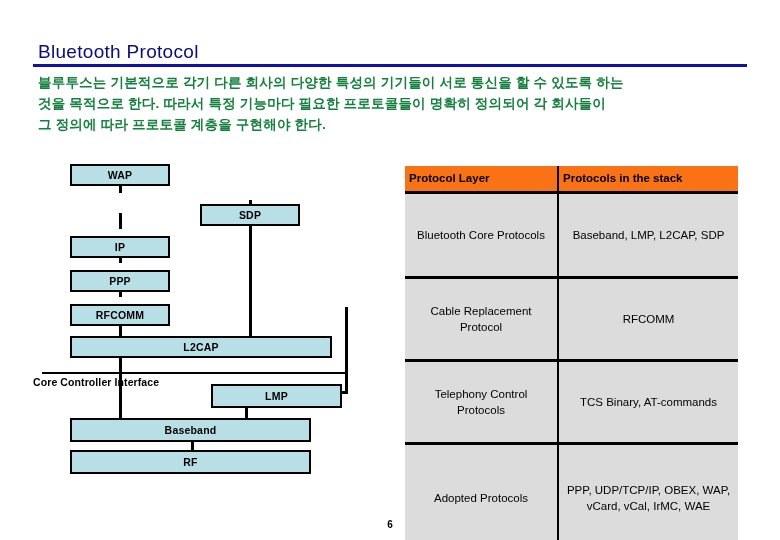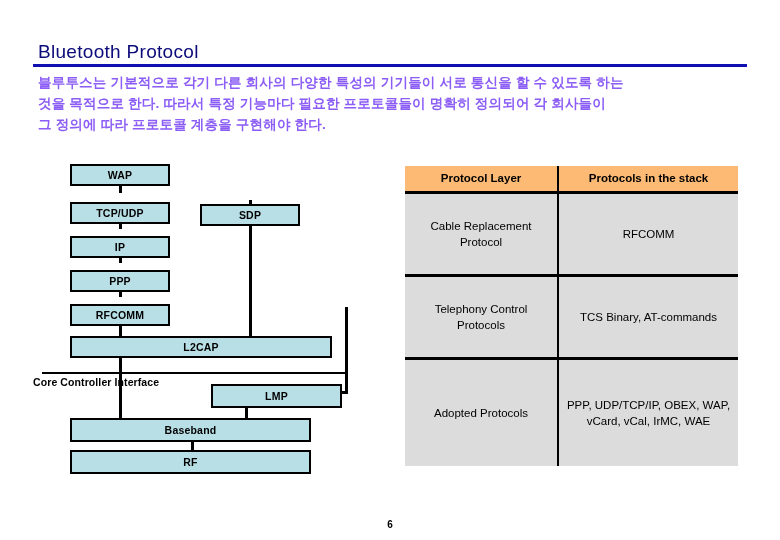--- a/index.html
+++ b/index.html
@@ -43,21 +43,21 @@
 
   
   #body-text {
     position: absolute;
     left: 38px;
     top: 56px;
     width: 710px;
     font-size: 13.5px;
     font-weight: bold;
     line-height: 21px;
-    color: #8b5cf6;
+    color: #15803d;
     letter-spacing: 0.2px;
   }
   #body-text .ln { display: block; white-space: pre; }
 
   
   #diagram {
     position: absolute;
     left: 0;
     top: 0;
     width: 400px;
@@ -96,26 +96,26 @@
     position: absolute;
     left: 405px;
     top: 150px;
     width: 333px;
     border-collapse: collapse;
     table-layout: fixed;
   }
   #ptable col.c1 { width: 153px; }
   #ptable col.c2 { width: 180px; }
   #ptable th {
-    background: #fdba74;
+    background: #f97316;
     font-size: 11.5px;
     font-weight: bold;
     color: #000000;
     padding: 6px 4px 7px 4px;
-    text-align: center;
+    text-align: left;
     vertical-align: middle;
     border-bottom: 3px solid #000000;
     border-right: none;
   }
   #ptable th.col-left { border-right: 2px solid #000000; }
   #ptable td {
     background: #dcdcdc;
     font-size: 11.5px;
     font-weight: normal;
     color: #000000;
@@ -168,21 +168,20 @@
     <div class="dline vline" style="left:245px; top:392px;  height:16px;"></div>
     <div class="dline vline" style="left:191px; top:426px;  height:16px;"></div>
 
     <div class="dline hline" style="left:42px; top:356px; width:303px; height:2px;"></div>
     <div id="hci-label" style="left:33px; top:360px;">Core Controller Interface</div>
 
     <div class="dbox" style="left:70px;  top:148px; width:100px; height:22px;">WAP</div>
 
     <div class="dbox" style="left:200px; top:168px; width:100px; height:22px;margin-top:20px;">SDP</div>
 
-    <div class="dbox" style="left:70px;  top:186px; width:100px; height:22px;">TCP/UDP</div>
 
     <div class="dbox" style="left:70px;  top:254px; width:100px; height:22px;">PPP</div>
 
     <div class="dbox" style="left:70px;  top:220px; width:100px; height:22px;">IP</div>
 
 
     <div class="dbox" style="left:70px;  top:288px; width:100px; height:22px;">RFCOMM</div>
 
     <div class="dbox" style="left:70px;  top:320px; width:262px; height:22px;">L2CAP</div>
 
@@ -199,20 +198,24 @@
         <col class="c2">
       </colgroup>
     <thead>
       <tr>
         <th class="col-left">Protocol Layer</th>
         <th>Protocols in the stack</th>
       </tr>
     </thead>
     <tbody>
       <tr>
+        <td class="col-left" style="height:66px;">Bluetooth Core Protocols</td>
+        <td style="height:66px;">Baseband, LMP, L2CAP, SDP</td>
+      </tr>
+      <tr>
         <td class="col-left" style="height:64px;margin-left:44px;">Cable Replacement Protocol</td>
         <td style="height:64px;">RFCOMM</td>
       </tr>
       <tr>
         <td class="col-left" style="height:64px;">Telephony Control Protocols</td>
         <td style="height:64px;">TCS Binary, AT-commands</td>
       </tr>
       <tr class="last">
         <td class="col-left" style="height:90px;">Adopted Protocols</td>
         <td style="height:90px;">PPP, UDP/TCP/IP, OBEX, WAP, vCard, vCal, IrMC, WAE</td>

